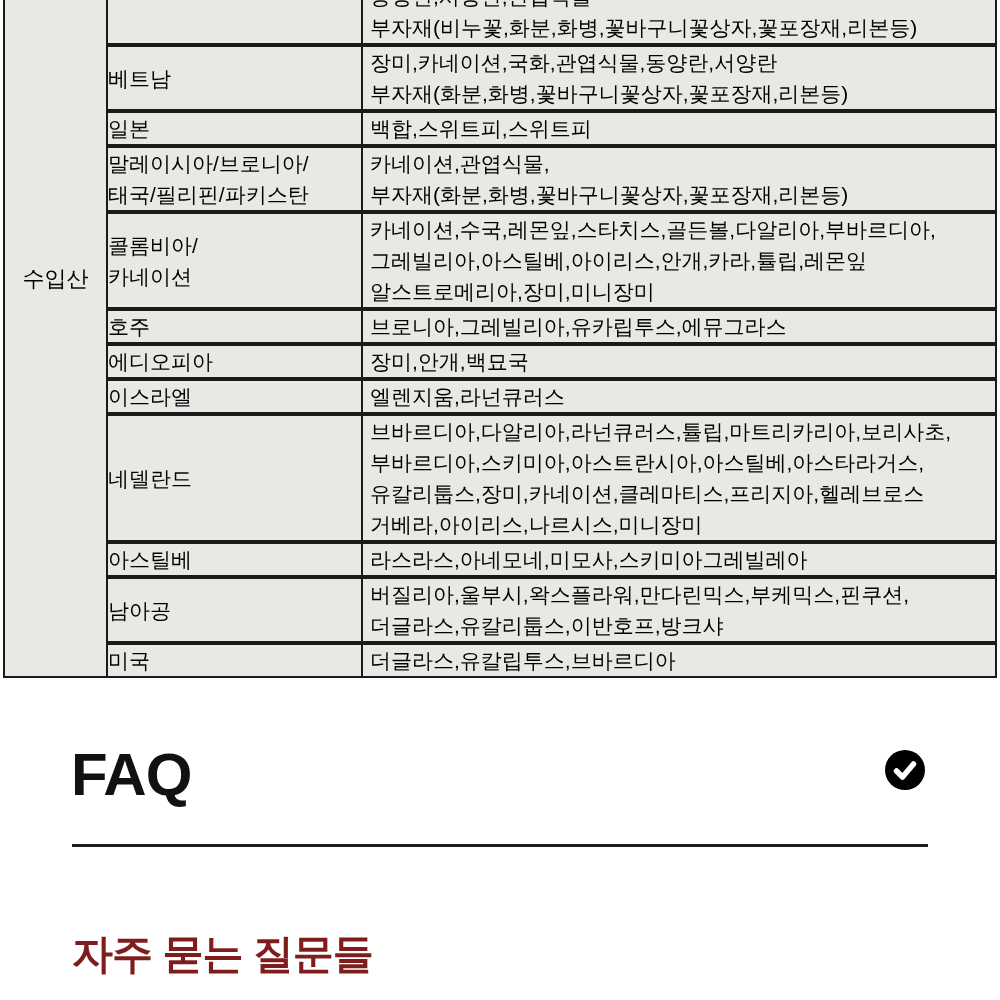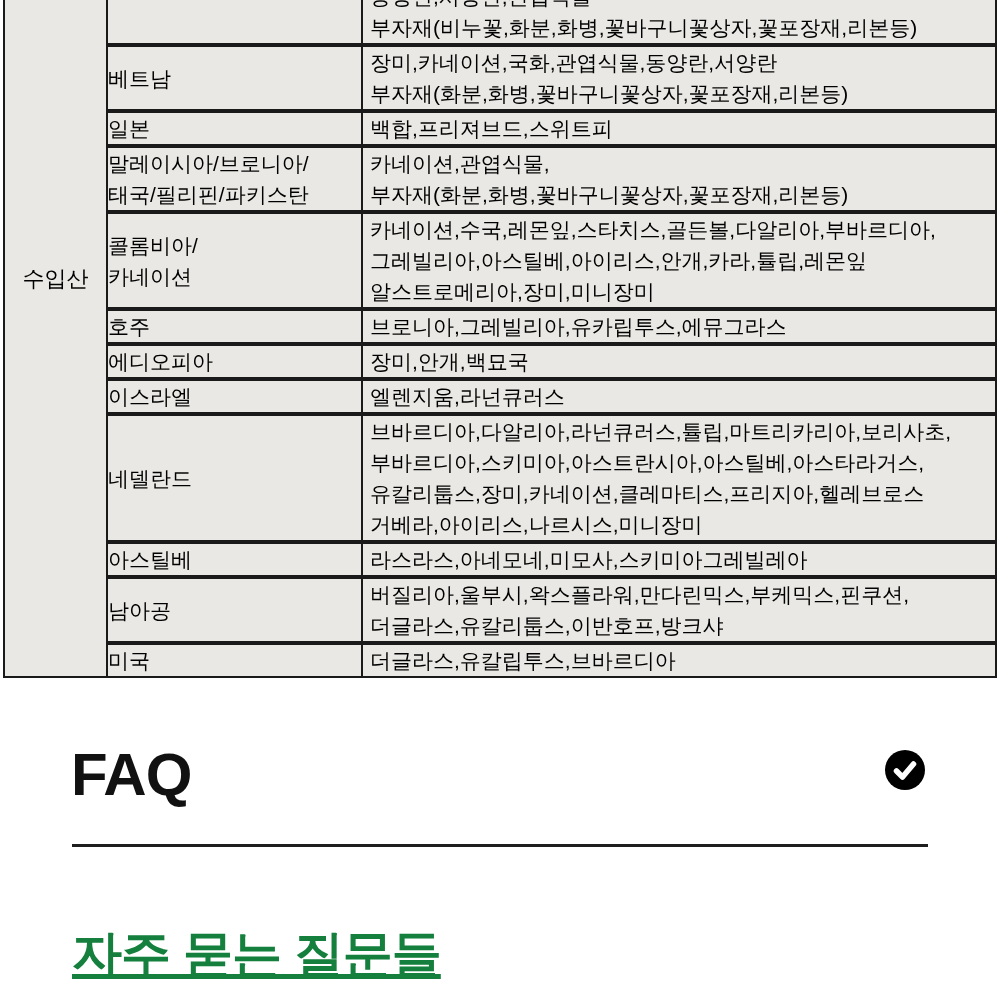--- a/index.html
+++ b/index.html
@@ -43,22 +43,22 @@
     letter-spacing:-1px;color:#111;text-align:center;
   }
   .check-icon{
     position:absolute;left:884px;top:749px;width:42px;height:42px;
   }
   .faq-divider{
     position:absolute;left:72px;top:844px;width:856px;height:3px;background:#1e1e1e;
   }
   .faq-heading{
     position:absolute;left:72px;top:912px;
-    font-size:50px;line-height:85px;font-weight:800;
-    letter-spacing:-1px;color:#15803d;text-decoration:underline;
+    font-size:41px;line-height:85px;font-weight:800;
+    letter-spacing:-1px;color:#7f1d1d;
   }
 </style>
 </head>
 <body>
 
 <div class="table-clip">
   <table class="origin-table">
     <colgroup>
       <col style="width:105px">
       <col style="width:255px">
@@ -71,21 +71,21 @@
           <td class="detail-cell">동양란,서양란,관엽식물
 부자재(비누꽃,화분,화병,꽃바구니꽃상자,꽃포장재,리본등)</td>
         </tr>
         <tr>
           <td class="country-cell">베트남</td>
           <td class="detail-cell">장미,카네이션,국화,관엽식물,동양란,서양란
 부자재(화분,화병,꽃바구니꽃상자,꽃포장재,리본등)</td>
         </tr>
         <tr>
           <td class="country-cell">일본</td>
-          <td class="detail-cell">백합,프리져브드,스위트피</td>
+          <td class="detail-cell">백합,스위트피,스위트피</td>
         </tr>
         <tr>
           <td class="country-cell">말레이시아/브로니아/
 태국/필리핀/파키스탄</td>
           <td class="detail-cell">카네이션,관엽식물,
 부자재(화분,화병,꽃바구니꽃상자,꽃포장재,리본등)</td>
         </tr>
         <tr>
           <td class="country-cell">콜롬비아/
 카네이션</td>

